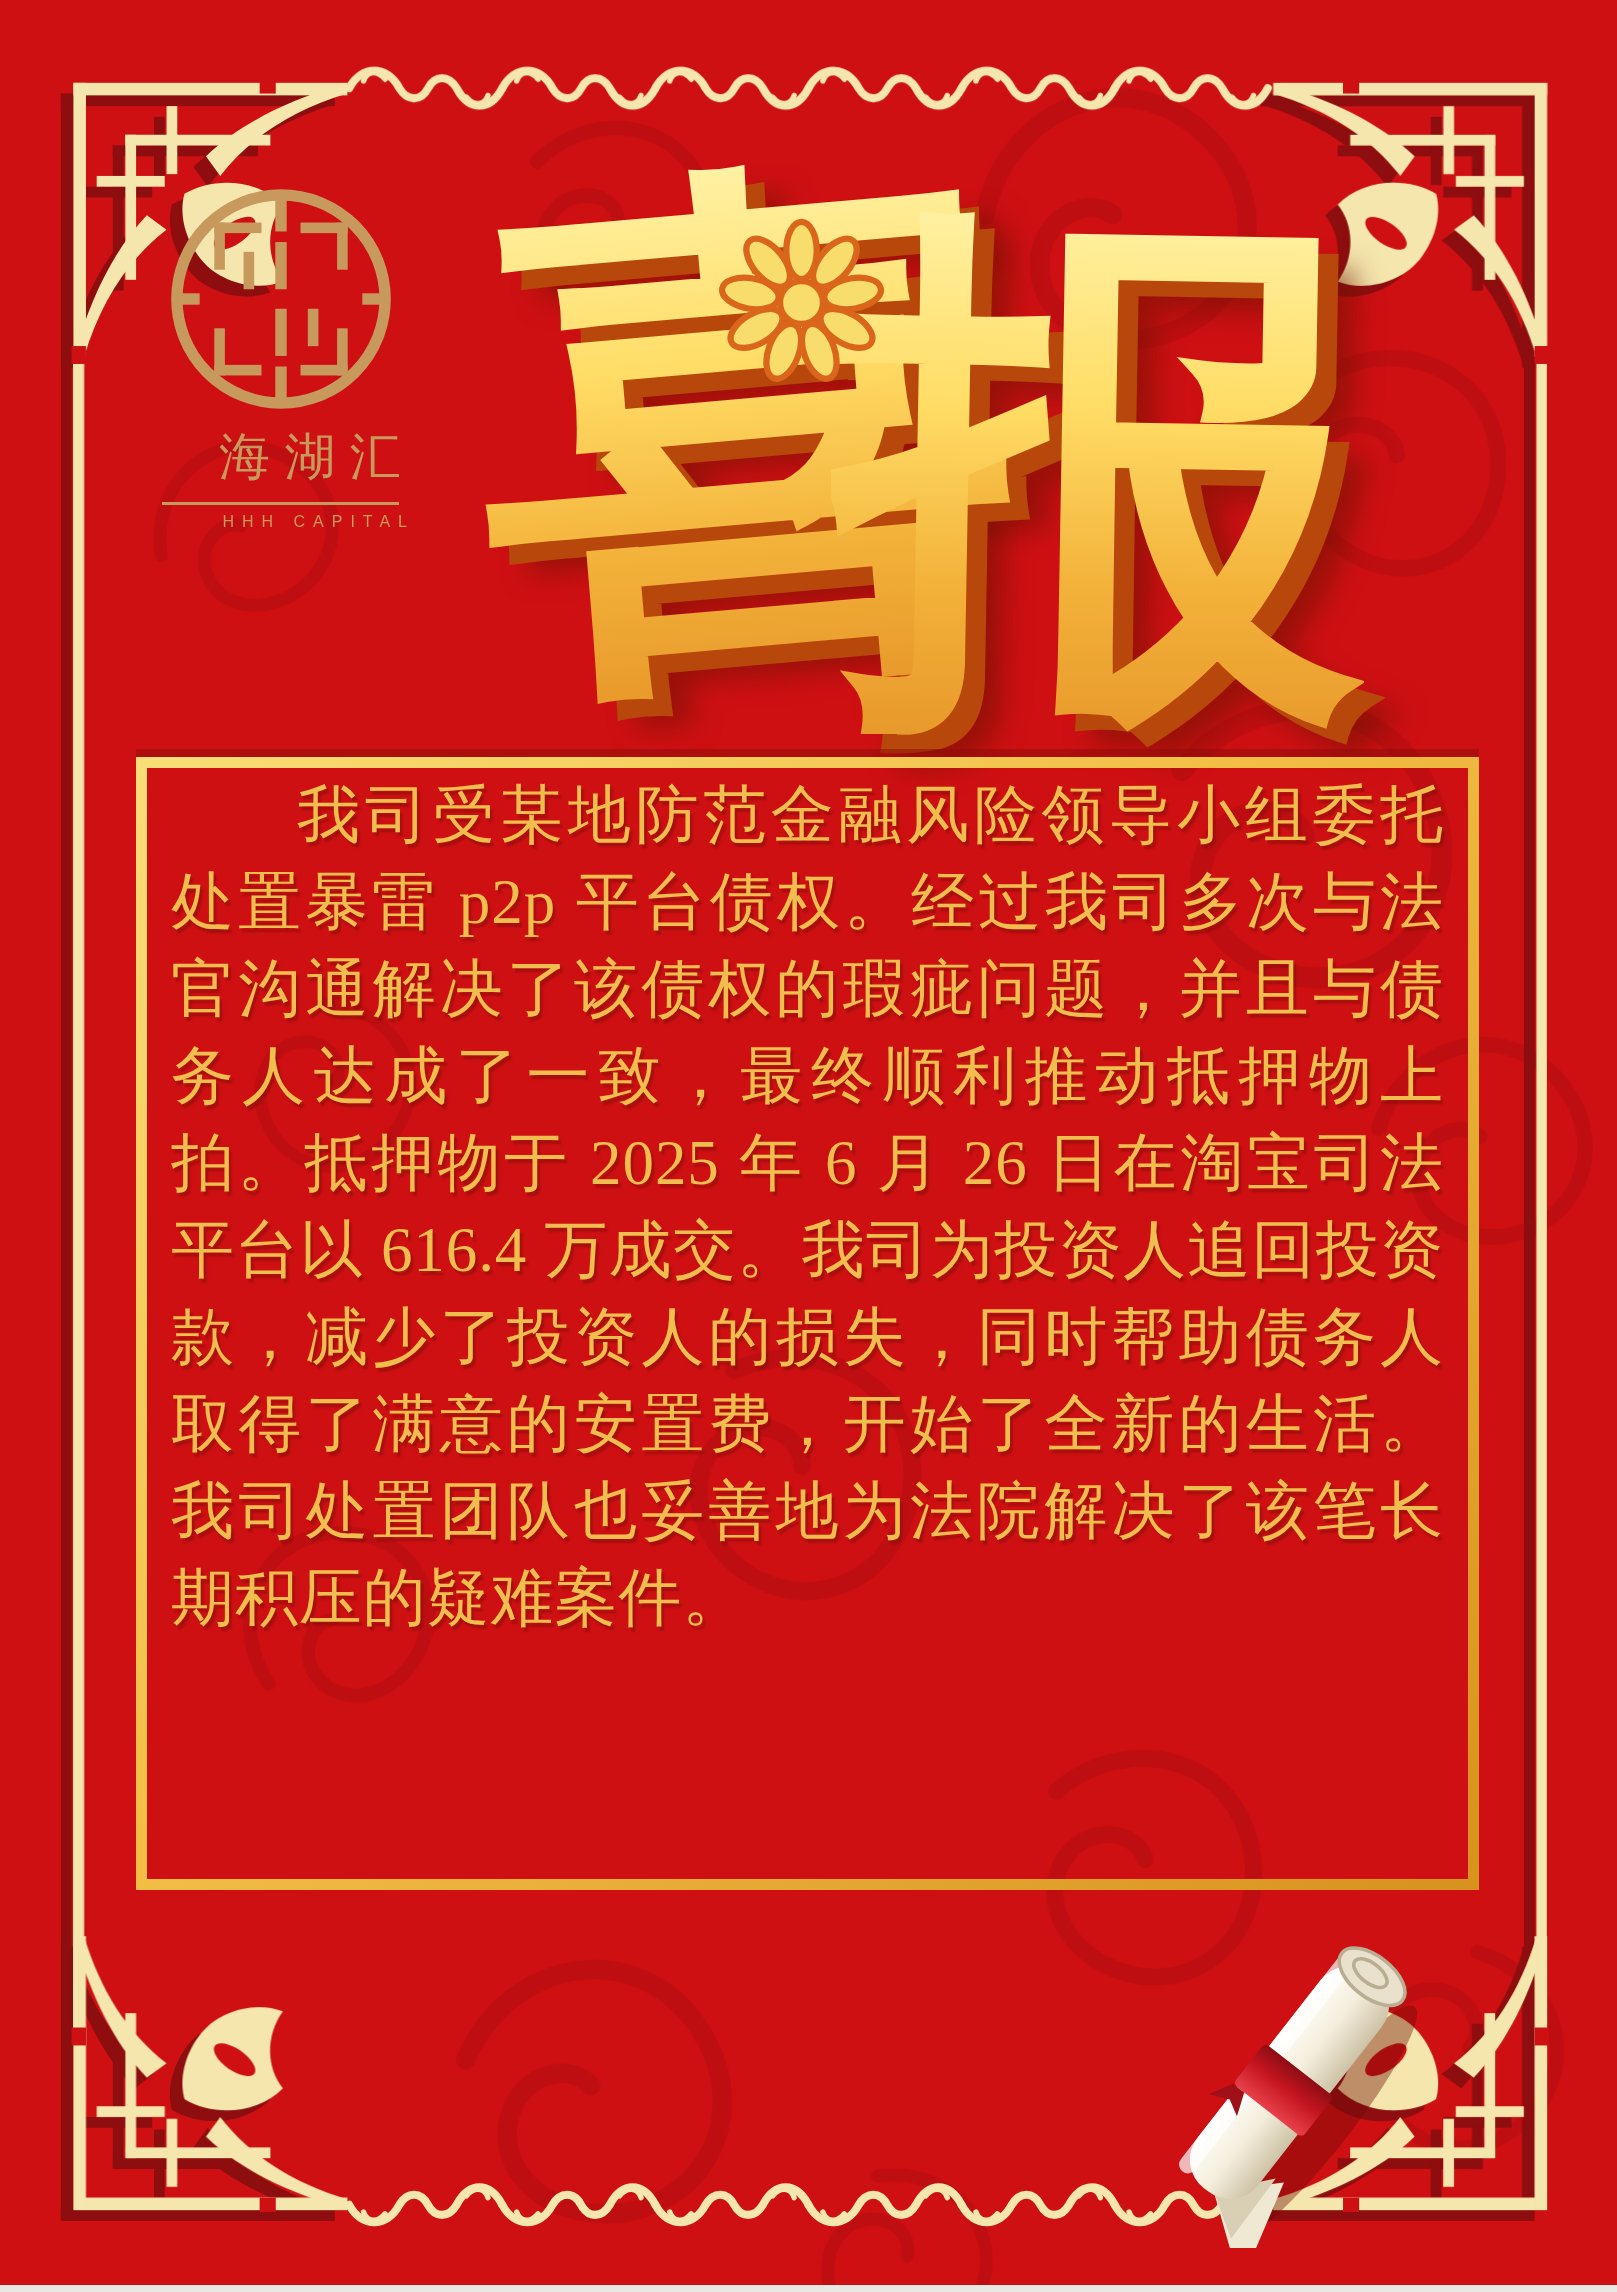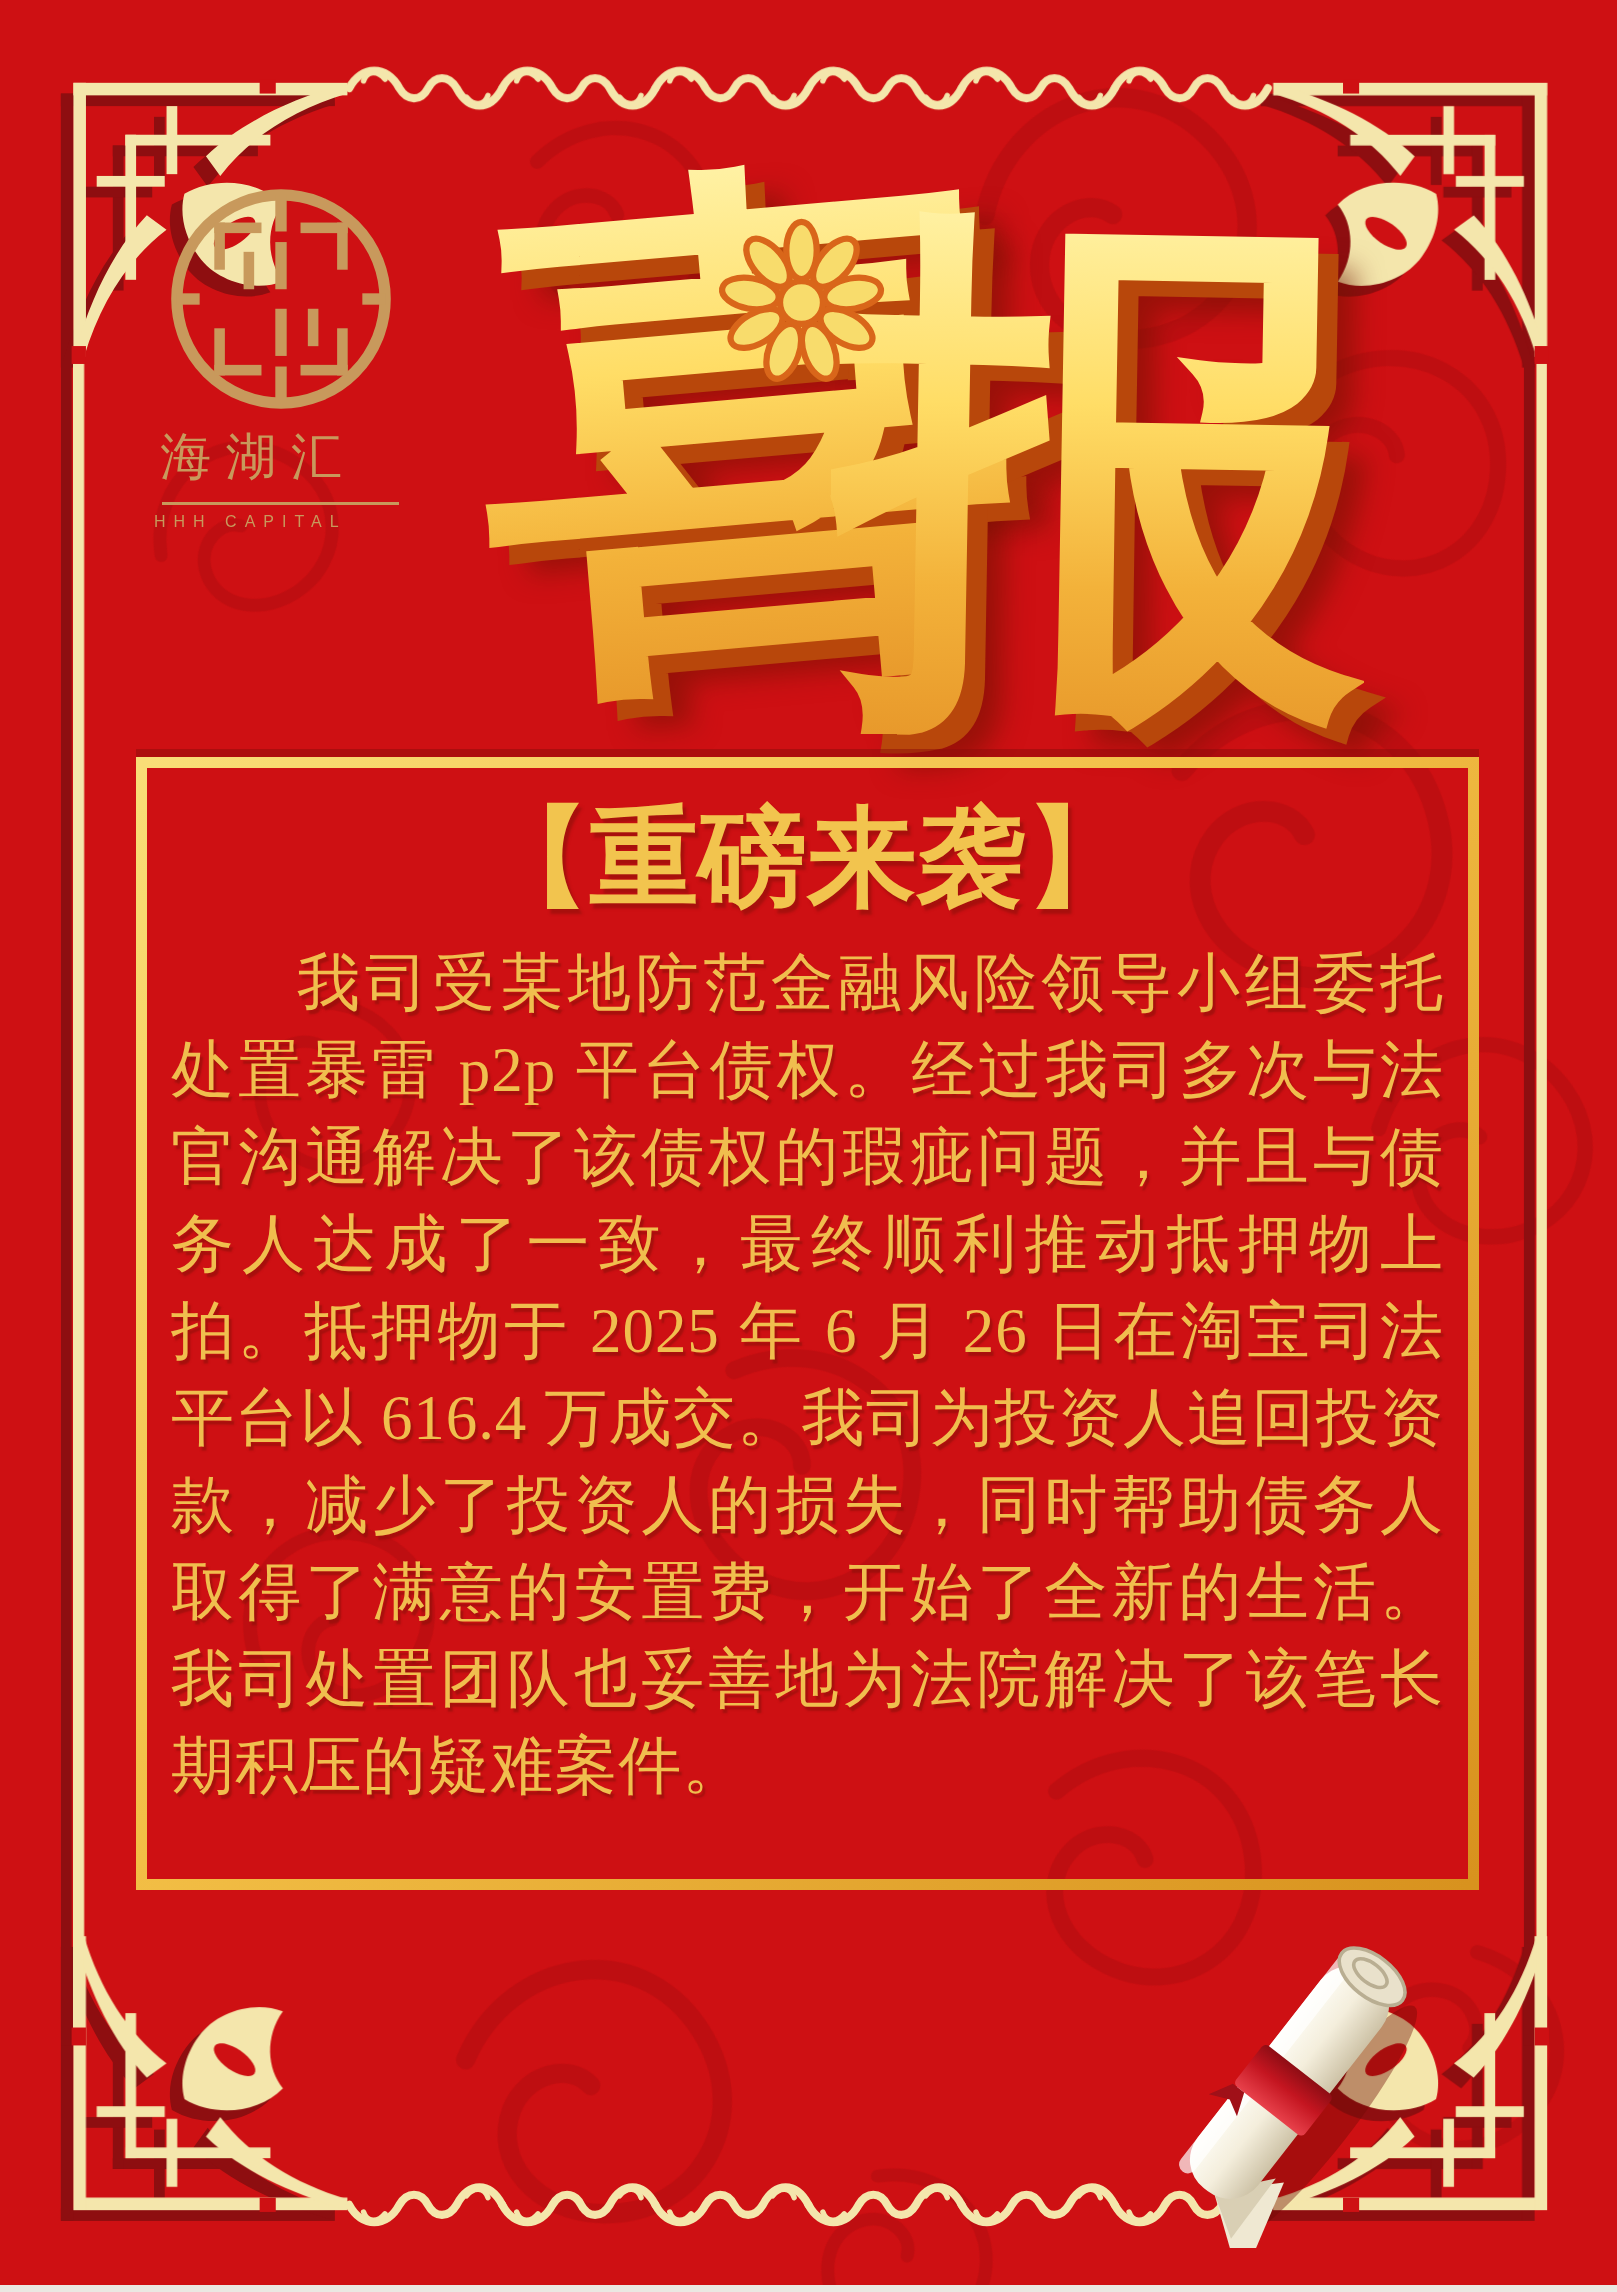--- a/index.html
+++ b/index.html
@@ -5,21 +5,21 @@
   html,body{margin:0;padding:0;}
   body{
     width:1617px;height:2293px;position:relative;overflow:hidden;
     background:#CE1013;
     font-family:"Liberation Serif", serif;
   }
   .abs{position:absolute;}
   
   #decor-svg{left:0;top:0;width:1617px;height:2293px;}
   
-  .logo{left:146px;top:177px;width:269px;text-align:left;color:#C8995C;}
+  .logo{left:146px;top:177px;width:269px;text-align:right;color:#C8995C;}
   .logo-emblem{width:244px;height:244px;display:block;margin:0 auto;}
   .logo-cn{font-size:51px;letter-spacing:14.3px;margin-top:1.8px;padding-left:14.3px;font-family:"Liberation Sans",sans-serif;}
   .logo-rule{height:2.7px;background:#C8995C;margin:10.7px 16px 8px 16px;}
   .logo-en{font-size:16px;letter-spacing:8px;padding-left:8px;font-family:"Liberation Sans",sans-serif;}
   
   .banner-char{font-family:"DejaVu Serif",serif;font-weight:bold;font-size:537px;line-height:1;position:absolute;white-space:nowrap;}
   .bc-blur{color:rgba(0,0,0,0);text-shadow:38px 30px 27px rgba(110,18,0,0.55);}
   .bc-extrude{color:#B8470B;}
   .bc-fill{color:#F7C84F;}
   @supports ((-webkit-background-clip:text) or (background-clip:text)){
@@ -198,21 +198,20 @@
       <use href="#petal" transform="rotate(200)"></use>
         <use href="#petal" transform="rotate(240)"></use>
       <use href="#petal" transform="rotate(280)"></use>
         <use href="#petal" transform="rotate(320)"></use>
     </g>
     <circle cx="0" cy="0" r="24" fill="#F8DC6C" stroke="#D9661A" stroke-width="7"></circle>
   </g>
 </svg>
 
 <div class="abs content-box">
-  <h2 class="box-title">【重磅来袭】</h2>
   <p class="box-body">我司受某地防范金融风险领导小组委托处置暴雷 p2p 平台债权。经过我司多次与法官沟通解决了该债权的瑕疵问题，并且与债务人达成了一致，最终顺利推动抵押物上拍。抵押物于 2025 年 6 月 26 日在淘宝司法平台以 616.4 万成交。我司为投资人追回投资款，减少了投资人的损失，同时帮助债务人取得了满意的安置费，开始了全新的生活。我司处置团队也妥善地为法院解决了该笔长期积压的疑难案件。</p>
 </div>
 
 <svg class="abs scroll-svg" viewBox="0 0 370 370">
   <defs>
     <linearGradient id="rollGrad" x1="0" y1="0" x2="0" y2="1">
       <stop offset="0" stop-color="#FFFEF8"></stop>
       <stop offset="0.5" stop-color="#F4EEDC"></stop>
       <stop offset="1" stop-color="#CDC2A6"></stop>
     </linearGradient>

